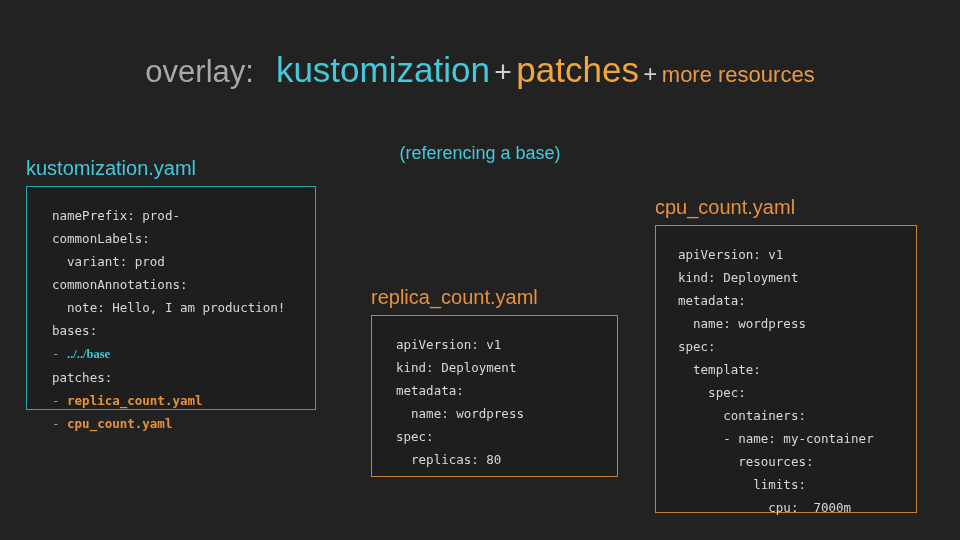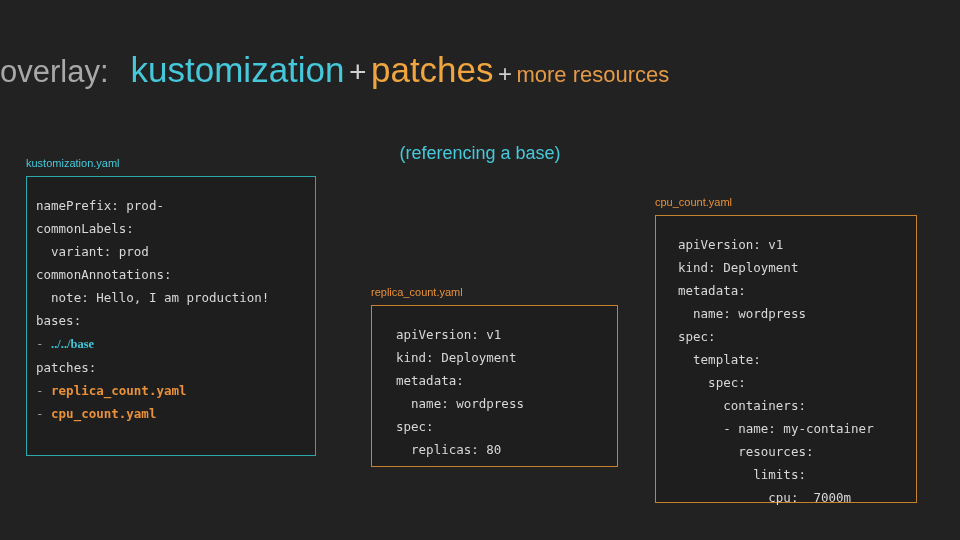--- a/index.html
+++ b/index.html
@@ -14,20 +14,21 @@
     overflow: hidden;
     position: relative;
   }
 
   
   .title-row {
     position: absolute;
     left: 0;
     top: 52px;
     width: 960px;
+    text-align: center;
     white-space: nowrap;
     line-height: 1;
   }
   .t-overlay {
     color: #a8a8a8;
     font-size: 31px;
     vertical-align: baseline;
   }
   .t-gap { display: inline-block; width: 22px; }
   .t-kustomization {
@@ -61,21 +62,21 @@
     margin-top: 38px;
   }
   .t-sub {
     color: #45c9da;
     font-size: 18px;
   }
 
   
   .card { position: absolute; }
   .card-label {
-    font-size: 11px;
+    font-size: 20px;
     line-height: 1.1;
     white-space: nowrap;
     margin-bottom: 7px;
   }
   .card-box {
     background: #1e1e1e;
     border: 1px solid #888;
     box-sizing: border-box;
   }
   .code {
@@ -88,23 +89,23 @@
   .code .ln { display: block; }
   .tok-plain  { color: #d8d8d8; }
   .tok-dash   { color: #9a9a9a; }
   .tok-cyan   { color: #3fc8d8; font-weight: bold; font-family: Liberation Serif, serif; }
   .tok-orange { color: #e8913a; font-weight: bold; }
 
   
   #card-kustomization { left: 26px; top: 157px; }
   #card-kustomization .card-label { color: #45c9da; }
   #card-kustomization .card-box {
-    width: 290px; height: 280px;
+    width: 290px; height: 224px;
     border-color: #2aa8ac;
-    padding: 17px 0 0 9px;
+    padding: 17px 0 0 25px;
   }
 
   
   #card-replica { left: 371px; top: 286px; }
   #card-replica .card-label { color: #e8913a; }
   #card-replica .card-box {
     width: 247px; height: 162px;
     border-color: #c8812f;
     padding: 17px 0 0 24px;
   }

